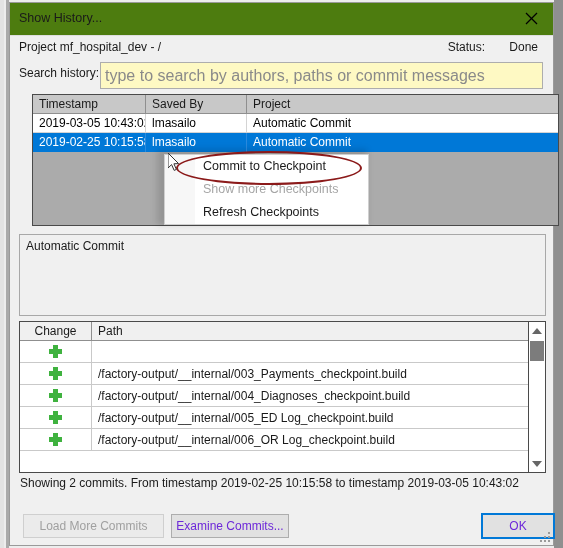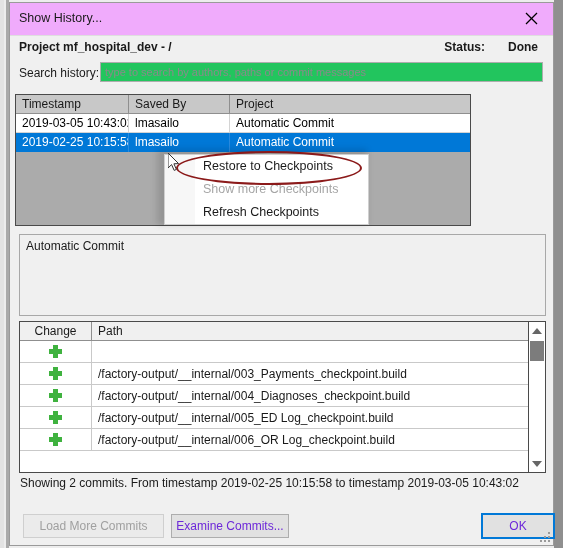--- a/index.html
+++ b/index.html
@@ -24,37 +24,37 @@
     width: 545px; height: 544px;
     background: #f0f0f0;
     border: 1px solid #9a9a9a;
     box-sizing: border-box;
   }
 
   
   .titlebar {
     position: relative;
     height: 32px;
-    background: #f0abfc;
+    background: #4d7c0f;
     border-bottom: 1px solid #dedede;
   }
   .title-text {
     position: absolute; left: 9px; top: 8px;
     font-size: 12.5px; color: #1a1a1a;
   }
   .close-btn {
     position: absolute; right: 0; top: 0;
     width: 44px; height: 31px;
     display: flex; align-items: center; justify-content: center;
     cursor: default;
   }
   .close-btn svg { display: block; }
 
   
-  .project-row { position: relative; height: 24px; font-weight: bold; }
+  .project-row { position: relative; height: 24px; }
   .project-label {
     position: absolute; left: 9px; top: 4px;
     font-size: 12px; color: #1a1a1a;
   }
   .status-label {
     position: absolute; right: 68px; top: 4px;
     font-size: 12px; color: #1a1a1a;
   }
   .status-value {
     position: absolute; right: 15px; top: 4px;
@@ -62,35 +62,35 @@
   }
 
   
   .search-row { position: relative; height: 28px; }
   .search-label {
     position: absolute; left: 9px; top: 6px;
     font-size: 12px; color: #1a1a1a;
   }
   .search-input {
     position: absolute; left: 90px; top: 2px;
-    width: 443px; height: 20px;
+    width: 443px; height: 27px;
     border: 1px solid #adadad;
-    background: #22c55e;
+    background: #fef9c3;
     box-sizing: border-box;
     font-family: "Liberation Sans", sans-serif;
-    font-size: 11px;
+    font-size: 16px;
     color: #222;
     padding: 0 4px;
   }
   .search-input::placeholder { color: #8a8a8a; }
 
   
   .commits-wrap {
-    position: absolute; left: 5px; top: 91px;
-    width: 456px; height: 132px;
+    position: absolute; left: 22px; top: 91px;
+    width: 527px; height: 132px;
     border: 1px solid #4a4a4a;
     background: #ababab;
     box-sizing: border-box;
     overflow: hidden;
   }
   .commits-head {
     display: flex; height: 19px;
     background: #c8c8c8;
     border-bottom: 1px solid #8f8f8f;
     box-sizing: border-box;
@@ -415,21 +415,21 @@
     <span class="grip-dot" style="right:8px;bottom:0;"></span>
     <span class="grip-dot" style="right:0;bottom:4px;"></span>
     <span class="grip-dot" style="right:4px;bottom:4px;"></span>
     <span class="grip-dot" style="right:0;bottom:8px;"></span>
   </div>
 </div>
 
 <div class="ctx-shadow"></div>
 <div class="ctx-menu">
   <div class="ctx-gutter"></div>
-  <div class="ctx-item">Restore to Checkpoints</div>
+  <div class="ctx-item">Commit to Checkpoint</div>
   <div class="ctx-item disabled">Show more Checkpoints</div>
   <div class="ctx-item">Refresh Checkpoints</div>
 </div>
 
 <div class="annot-ellipse"></div>
 
 <svg class="cursor" viewBox="0 0 12 19">
   <polygon points="0,0 0,15 3.6,11.6 6.2,17.4 8.4,16.4 5.9,10.8 10.6,10.6" fill="#ffffff" stroke="#333333" stroke-width="1"></polygon>
 </svg>
 

